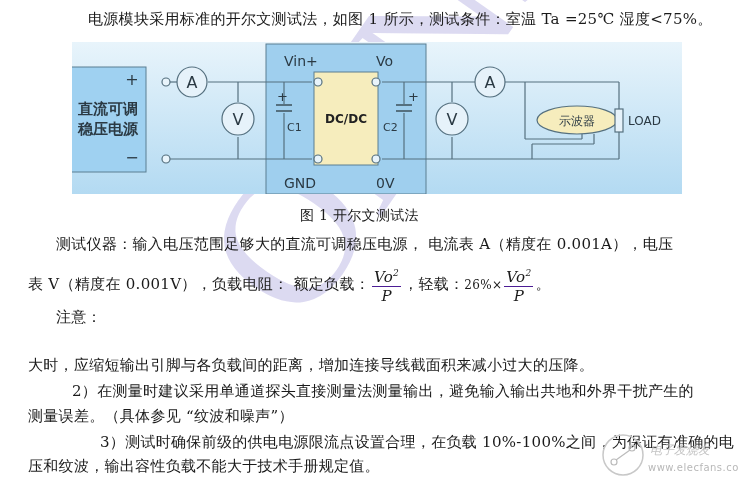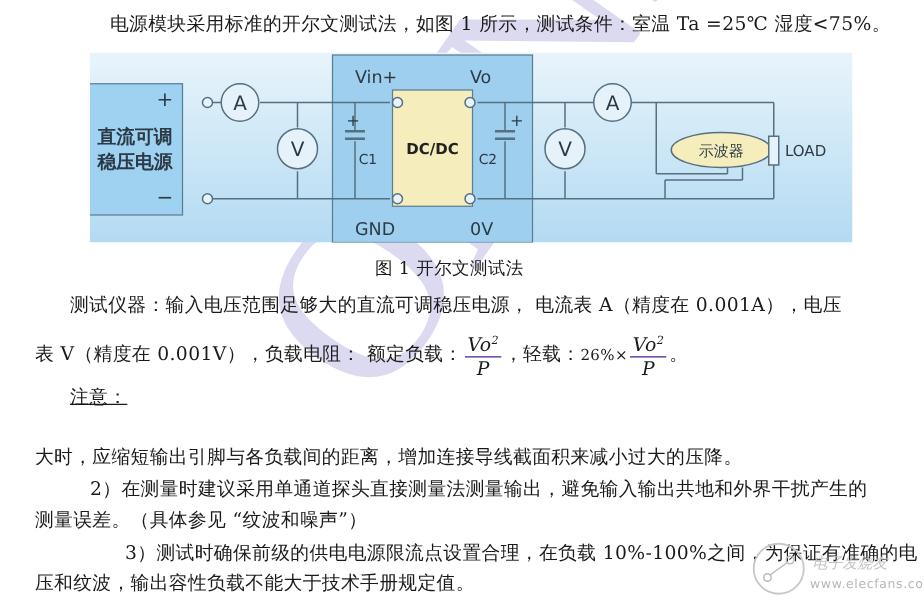--- a/index.html
+++ b/index.html
@@ -128,21 +128,21 @@
   </svg>
 
   <div class="line" style="left:300px; top:205px; font-size:14px;">图 1  开尔文测试法</div>
 
   <div class="line" style="left:56px; top:234px;text-align:center;">测试仪器：输入电压范围足够大的直流可调稳压电源，  电流表 A（精度在 0.001A），电压</div>
 
   <div class="line" style="left:28px; top:264px;">
     <span>表 V（精度在 0.001V），负载电阻：  额定负载：</span><span class="frac"><span class="num"><span>Vo</span><sup>2</sup></span><span class="den">P</span></span><span>，轻载：</span><span style="font-size:12px;">26%×</span><span class="frac"><span class="num"><span>Vo</span><sup>2</sup></span><span class="den">P</span></span><span>。</span>
   </div>
 
-  <div class="line" style="left:56px; top:307px;text-decoration:underline;">注意：</div>
+  <div class="line" style="left:56px; top:307px;">注意：</div>
   <div class="line" style="left:28px; top:355px;">大时，应缩短输出引脚与各负载间的距离，增加连接导线截面积来减小过大的压降。</div>
   <div class="line" style="left:72px; top:381px;">2）在测量时建议采用单通道探头直接测量法测量输出，避免输入输出共地和外界干扰产生的</div>
   <div class="line" style="left:28px; top:406px;">测量误差。（具体参见 “纹波和噪声”）</div>
   <div class="line" style="left:56px; top:432px;margin-left:44px;">3）测试时确保前级的供电电源限流点设置合理，在负载 10%-100%之间，为保证有准确的电</div>
   <div class="line" style="left:28px; top:456px;">压和纹波，输出容性负载不能大于技术手册规定值。</div>
 </div>
 
 <div class="logo">
   <svg width="46" height="46" viewBox="0 0 46 46" style="position:absolute;left:2px;top:2px;">
     <circle cx="23" cy="23" r="20" fill="none" stroke="#c8c8c8" stroke-width="1.5"></circle>

